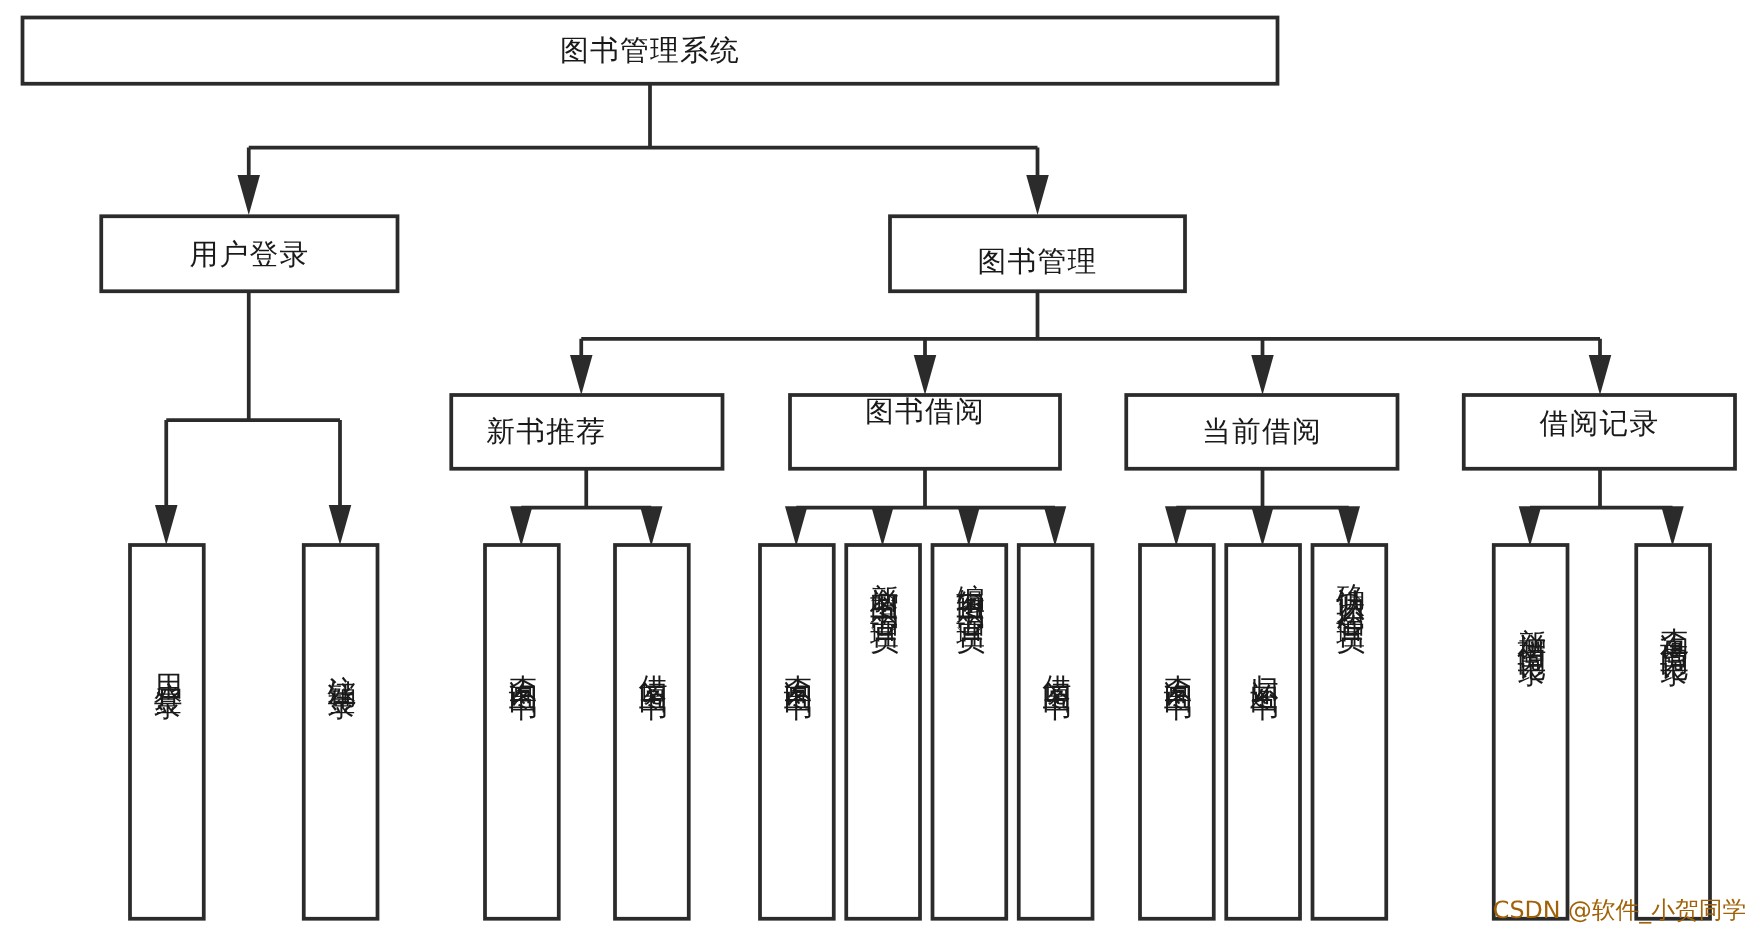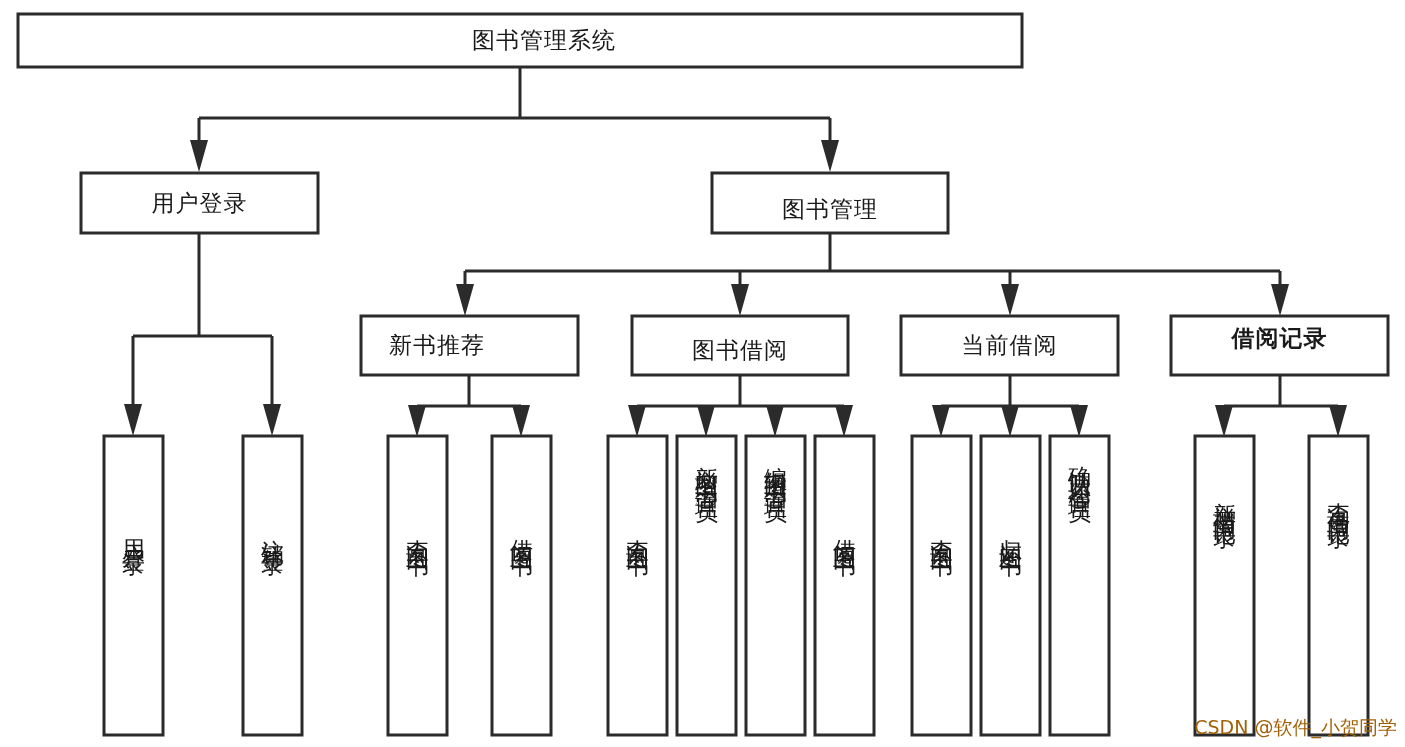--- a/index.html
+++ b/index.html
@@ -166,41 +166,41 @@
 
       <rect class="node-box" x="912" y="436" width="59" height="299"></rect>
       <rect class="node-box" x="981" y="436" width="59" height="299"></rect>
       <rect class="node-box" x="1050" y="436" width="59" height="299"></rect>
 
       <rect class="node-box" x="1195" y="436" width="59" height="299"></rect>
       <rect class="node-box" x="1309" y="436" width="59" height="299"></rect>
     </g>
   </svg>
 
-  <div class="hlabel-wrap" style="left:18px; top:14px; width:1004px; height:53px;margin-left:24px;">
+  <div class="hlabel-wrap" style="left:18px; top:14px; width:1004px; height:53px;">
     <span class="hlabel-text">图书管理系统</span>
   </div>
 
   <div class="hlabel-wrap" style="left:81px; top:173px; width:237px; height:60px;">
     <span class="hlabel-text">用户登录</span>
   </div>
   <div class="hlabel-wrap" style="left:712px; top:173px; width:236px; height:72px;">
     <span class="hlabel-text">图书管理</span>
   </div>
 
   <div class="hlabel-wrap" style="left:347px; top:316px; width:180px; height:59px;">
     <span class="hlabel-text">新书推荐</span>
   </div>
-  <div class="hlabel-wrap" style="left:632px; top:321px; width:216px; height:59px;">
+  <div class="hlabel-wrap" style="left:632px; top:300px; width:216px; height:59px;">
     <span class="hlabel-text">图书借阅</span>
   </div>
   <div class="hlabel-wrap" style="left:901px; top:316px; width:217px; height:59px;">
     <span class="hlabel-text">当前借阅</span>
   </div>
-  <div class="hlabel-wrap" style="left:1171px; top:316px; width:217px; height:45px;font-weight:bold;">
+  <div class="hlabel-wrap" style="left:1171px; top:316px; width:217px; height:45px;">
     <span class="hlabel-text">借阅记录</span>
   </div>
 
   <div class="vlabel-wrap" style="left:104px; top:436px; width:59px; height:299px; padding-top:85px;">
     <span class="vlabel-text">用户登录</span>
   </div>
   <div class="vlabel-wrap" style="left:243px; top:436px; width:59px; height:299px; padding-top:85px;">
     <span class="vlabel-text">注销登录</span>
   </div>
 

